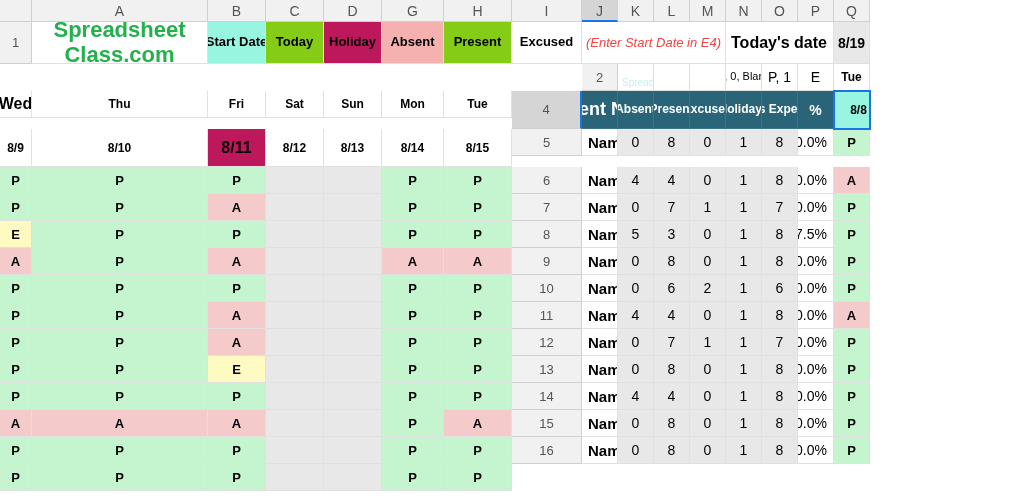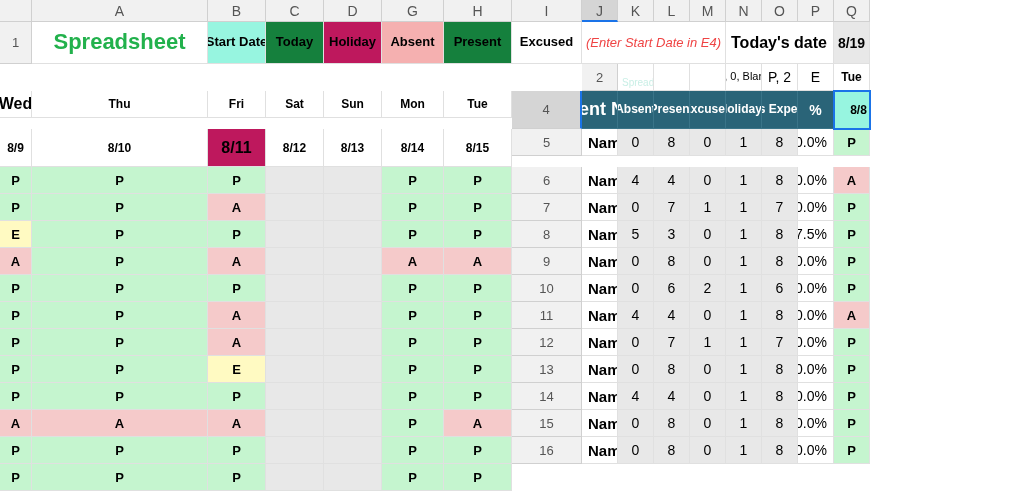--- a/index.html
+++ b/index.html
@@ -66,21 +66,21 @@
   }
   .hdr-teal {
     background: #2a6478;
     color: #fff;
     font-weight: bold;
     border-right: 1px solid #3a7488;
     border-bottom: 1px solid #3a7488;
   }
   .hdr-teal.small { font-size: 12px; line-height: 1.1; text-align:center; }
   .bg-aqua   { background: #97f5e0; }
-  .bg-green  { background: #15803d; }
+  .bg-green  { background: #84cc16; }
   .bg-yellow { background: #be185d; }
   .bg-pink   { background: #f5b0b0; }
   .bg-ltgreen{ background: #c5f5cf; }
   .bg-ltpink { background: #f5caca; }
   .bg-ltyel  { background: #fffac2; }
   .bg-grey   { background: #e8e8e8; }
   .bold { font-weight: bold; }
   .al-left { justify-content: flex-start; padding-left: 6px; }
   .al-right { justify-content: flex-end; padding-right: 6px; }
   .brand-note {
@@ -115,38 +115,39 @@
     <div class="col-head">K</div>
     <div class="col-head">L</div>
     <div class="col-head">M</div>
     <div class="col-head">N</div>
     <div class="col-head">O</div>
     <div class="col-head">P</div>
     <div class="col-head">Q</div>
     <div class="row-head r1" style="grid-row:span 2">1</div>
     <div class="cell r1 logo">
       <div>Spreadsheet</div>
+      <div>Class.com</div>
     </div>
     <div class="cell r1 bg-aqua bold" style="grid-row:span 2;font-size:13px;line-height:1.1;text-align:right">Start Date</div>
     <div class="cell r1 bg-green bold" style="grid-row:span 2;font-size:13px;line-height:1.1;text-align:center">Today</div>
     <div class="cell r1 bg-yellow bold" style="grid-row:span 2;font-size:13px;line-height:1.1;text-align:center">Holiday</div>
     <div class="cell r1 bg-pink bold" style="grid-row:span 2;font-size:13px;line-height:1.1;text-align:center">Absent</div>
     <div class="cell r1 bg-green bold" style="grid-row:span 2;font-size:13px;line-height:1.1;text-align:center">Present</div>
     <div class="cell r1 bold" style="grid-row:span 2;font-size:13px;line-height:1.1;text-align:center">Excused</div>
     <div class="cell r1 hint" style="grid-column:span 4">(Enter Start Date in E4)</div>
     <div class="cell r1 bold al-right" style="grid-column:span 3;font-size:16px">Today's date</div>
     <div class="cell r1 bold bg-grey">8/19</div>
     <div class="row-head r2">2</div>
     <div class="cell r2" style="position:relative">
       <span class="brand-note">SpreadsheetClass.com</span>
     </div>
     <div class="cell r2"></div>
     <div class="cell r2"></div>
     <div class="cell r2" style="font-size:11px;line-height:1.05;text-align:center">A, 0, Blank</div>
-    <div class="cell r2">P, 2</div>
+    <div class="cell r2">P, 1</div>
     <div class="cell r2">E</div>
     <div class="cell r2 bold" style="font-size:12px">Tue</div>
     <div class="cell r2 bold" style="font-size:16px">Wed</div>
     <div class="cell r2 bold" style="font-size:12px">Thu</div>
     <div class="cell r2 bold" style="font-size:12px">Fri</div>
     <div class="cell r2 bold" style="font-size:12px">Sat</div>
     <div class="cell r2 bold" style="font-size:12px">Sun</div>
     <div class="cell r2 bold" style="font-size:12px">Mon</div>
     <div class="cell r2 bold" style="font-size:12px">Tue</div>
     <div class="row-head r4 sel">4</div>

